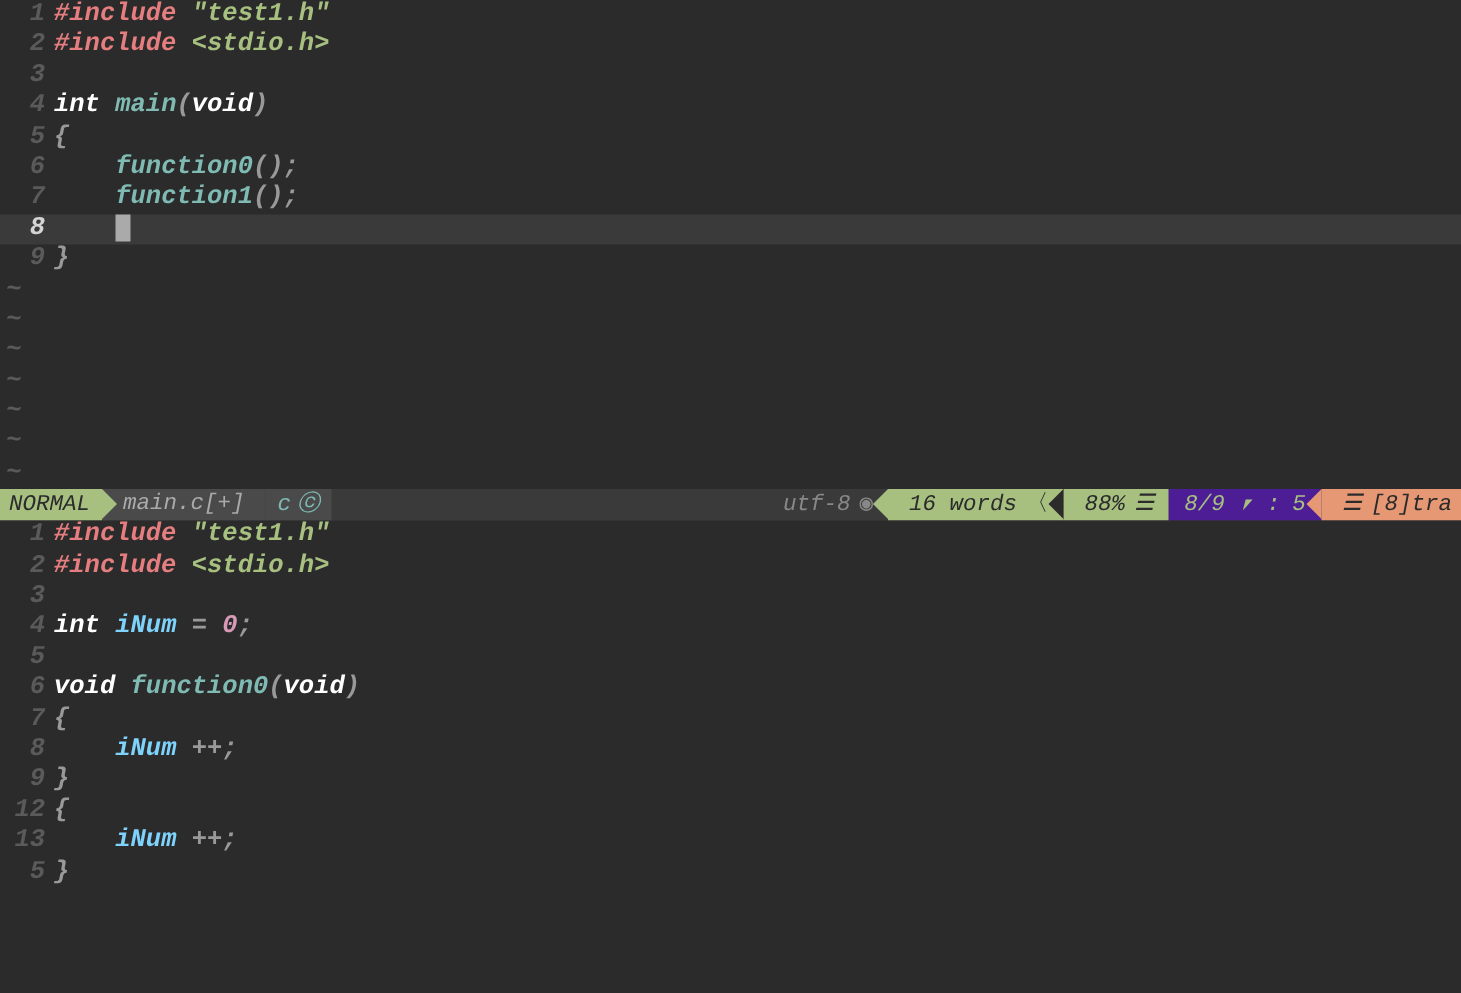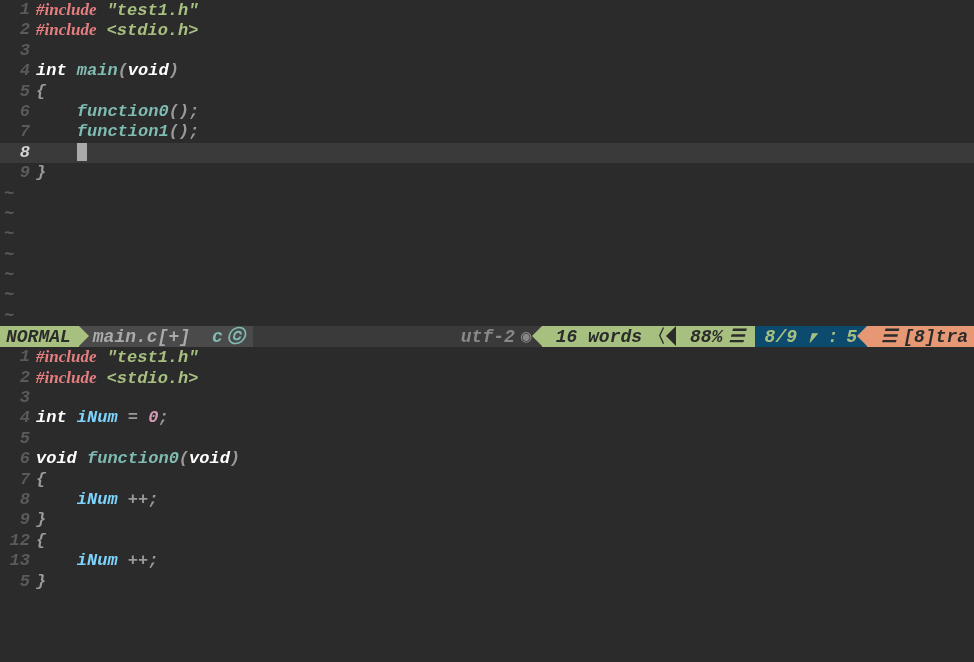--- a/index.html
+++ b/index.html
@@ -24,21 +24,21 @@
     .gutter {
       width: 36px;
       text-align: right;
       padding-right: 6px;
       color: #5a5a5a;
       flex-shrink: 0;
       font-style: italic;
     }
     .gutter-current { color: #d4d4d4; }
     .code { flex: 1; }
-    .kw-preproc { color: #e67e80; font-family: Liberation Serif, serif; }
+    .kw-preproc { color: #e67e80; }
     .str { color: #a7c080; }
     .include-angle { color: #a7c080; }
     .type { color: #ffffff; text-align: center; }
     .fn-call { color: #7fbbb3; }
     .fn-decl { color: #7fbbb3; }
     .punct { color: #999999; }
     .var { color: #7dd3fc; }
     .num { color: #d699b6; }
     .plain { color: #999999; }
     .cursor-block {
@@ -49,22 +49,22 @@
       vertical-align: middle;
     }
     .tilde { color: #5a5a5a; padding-left: 4px; }
 
     .statusline {
       display: flex;
       align-items: center;
       height: 21px;
       background: #3a3a3a;
       font-style: italic;
-      font-weight: bold;
-      font-size: 18px;
+      font-weight: normal;
+      font-size: 15px;
       position: relative;
       overflow: hidden;
     }
     .sl-mode {
       background: #a7c080;
       color: #2b2b2b;
       padding: 0 8px 0 6px;
       height: 100%;
       display: flex;
       align-items: center;
@@ -79,21 +79,21 @@
       border-bottom: 10.5px solid transparent;
       border-left: 10px solid #a7c080;
       z-index: 2;
     }
     .sl-filename {
       background: #4a4a4a;
       color: #aaaaaa;
       padding: 0 14px 0 14px;
       height: 100%;
       display: flex;
-      align-items: flex-end;
+      align-items: flex-start;
       gap: 10px;
     }
     .sl-filetype {
       background: #4a4a4a;
       color: #7fbbb3;
       padding: 0 8px;
       height: 100%;
       display: flex;
       align-items: center;
       gap: 4px;
@@ -137,21 +137,21 @@
     }
     .sl-percent::before {
       content: '';
       position: absolute;
       left: -10px; top: 0;
       border-top: 10.5px solid transparent;
       border-bottom: 10.5px solid transparent;
       border-right: 10px solid #2b2b2b;
     }
     .sl-pos {
-      background: #0c4a6e;
+      background: #4c1d95;
       color: #a7c080;
       padding: 0 10px;
       height: 100%;
       display: flex;
       align-items: center;
       gap: 8px;
     }
     .sl-trailing {
       background: #e69875;
       color: #2b2b2b;
@@ -200,21 +200,21 @@
     </div>
   <div class="sl-filename">
     <span>main.c[+]</span>
   </div>
   <div class="sl-filetype">
     <span>c</span>
     <span class="sl-ft-icon">ⓒ</span>
   </div>
   <div class="sl-spacer"></div>
   <div class="sl-encoding">
-    <span>utf-2</span>
+    <span>utf-8</span>
     <span>◉</span>
   </div>
   <div class="sl-words">
     <span>16 words</span>
     <span class="sep-angle" style="margin-left:6px">〈</span>
   </div>
   <div class="sl-percent">
     <span>88%</span>
     <span>☰</span>
   </div>

